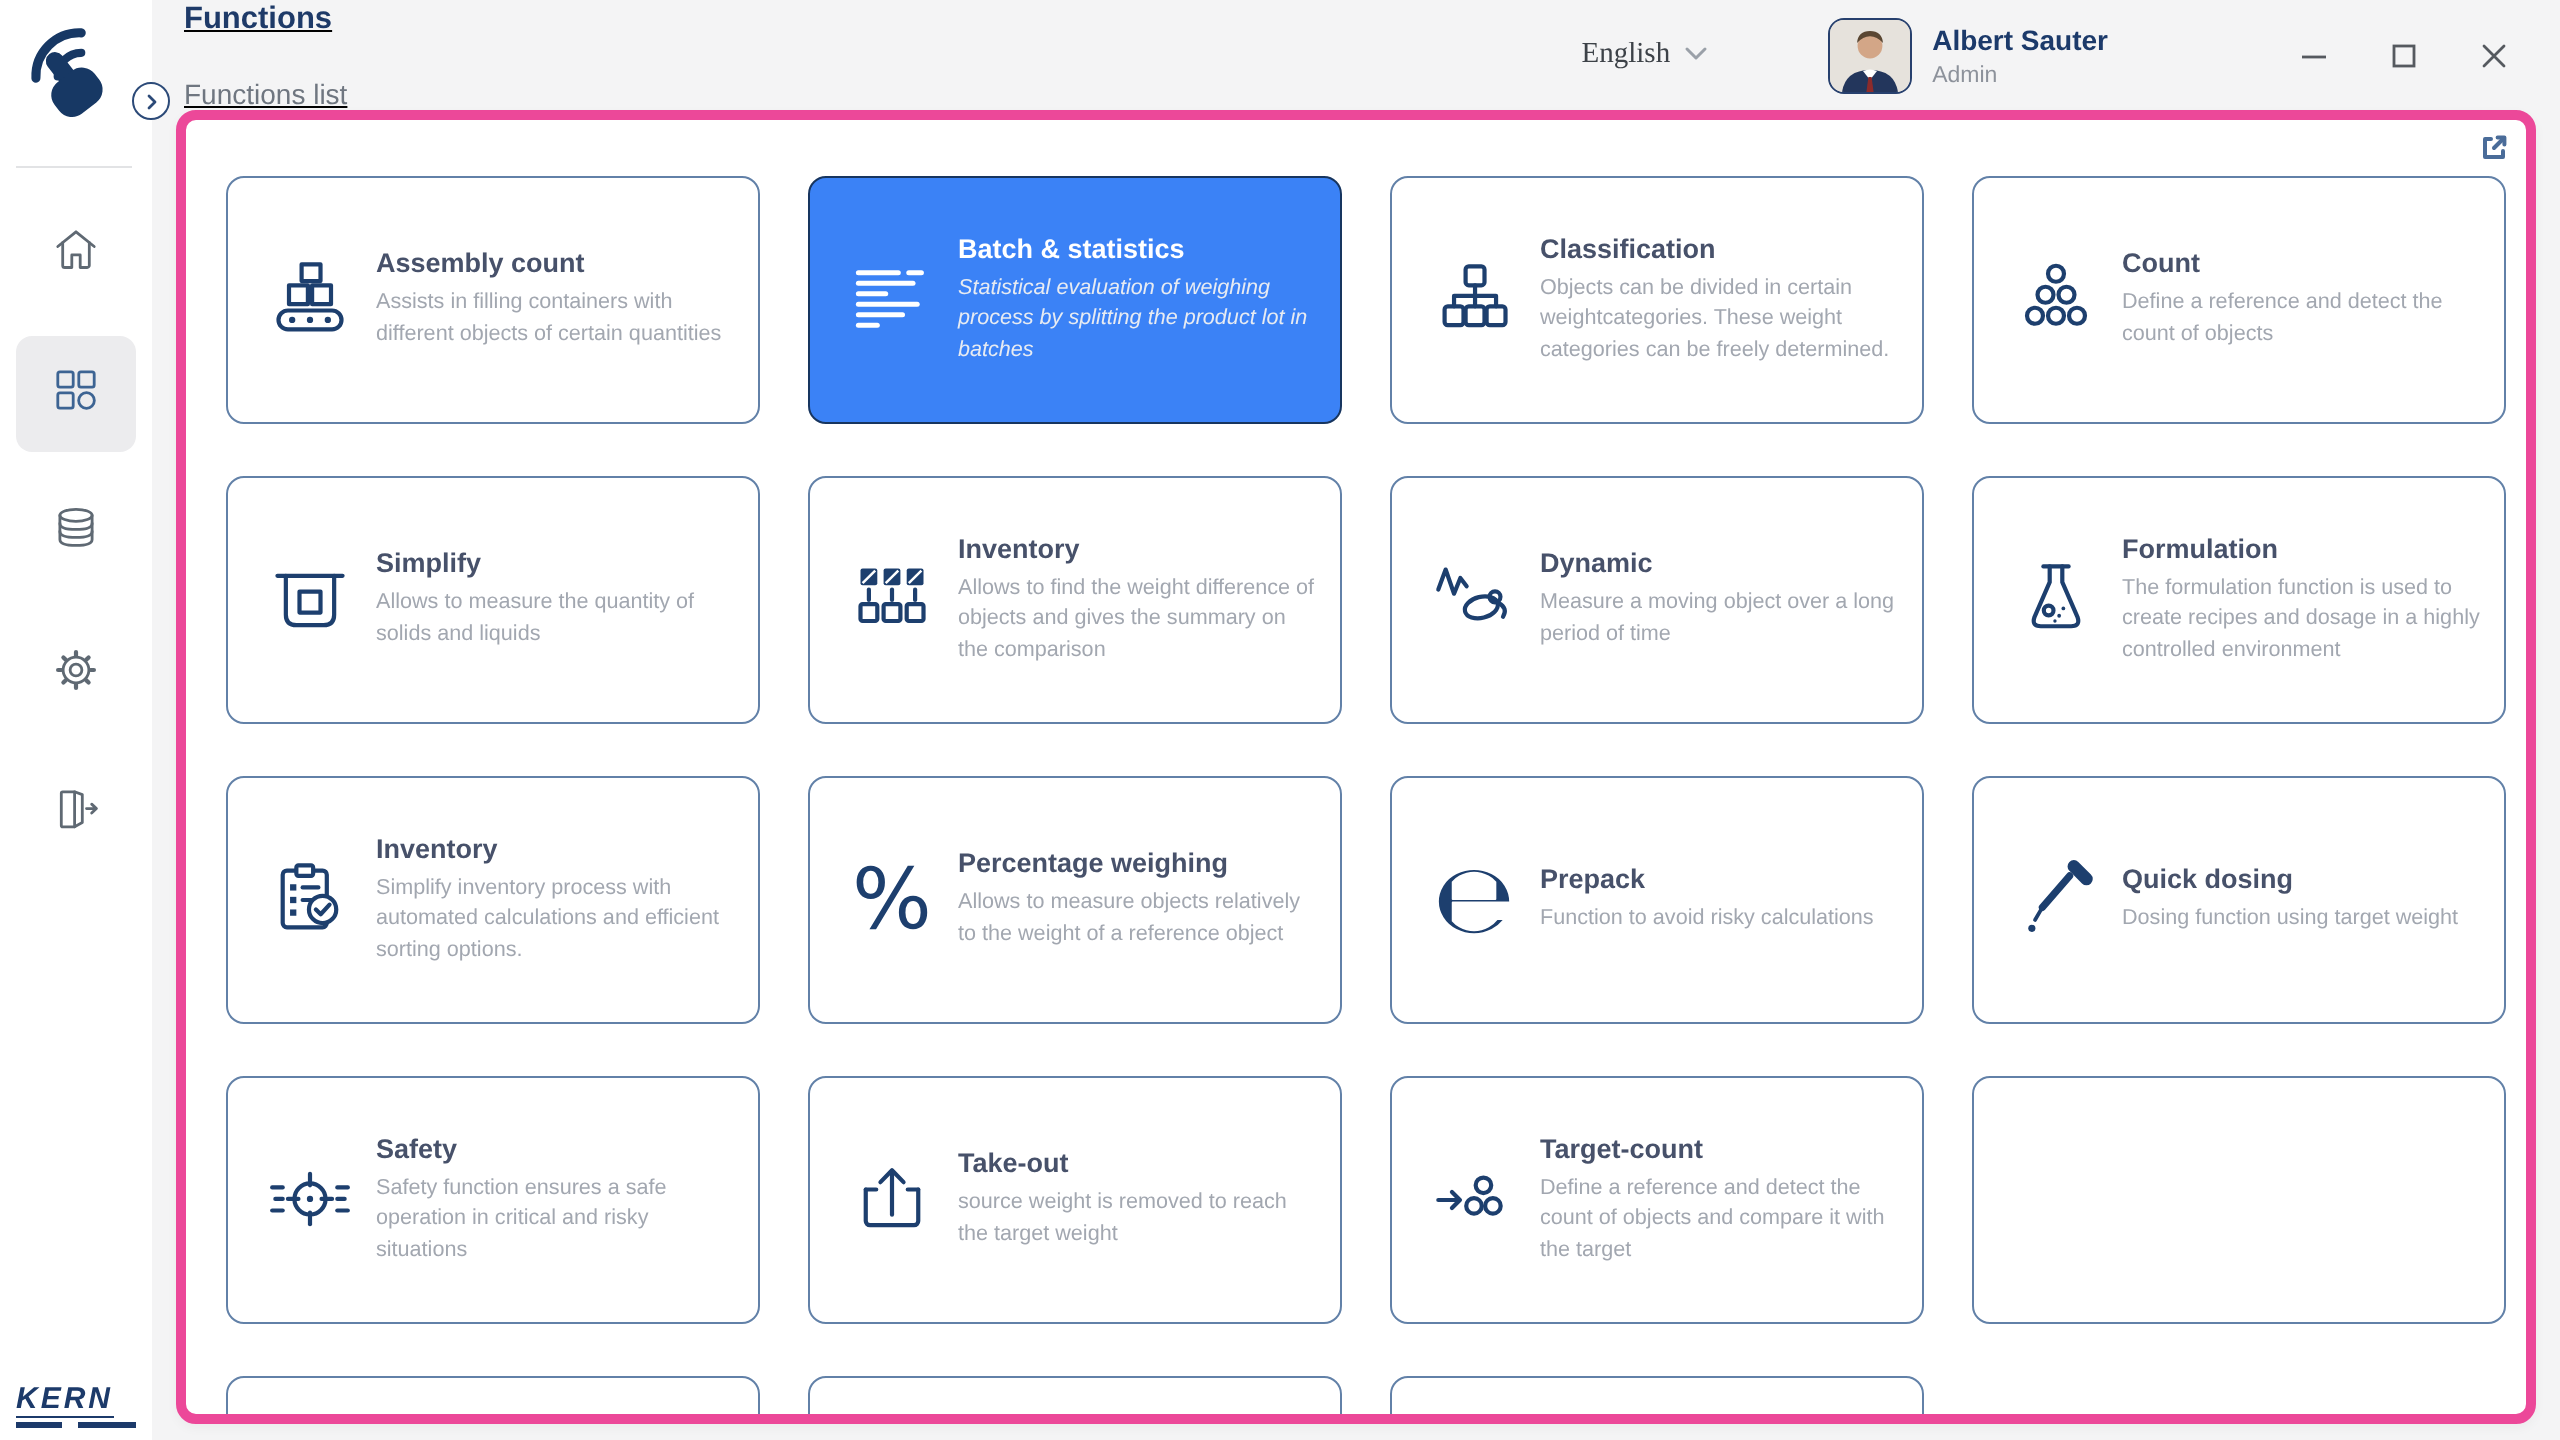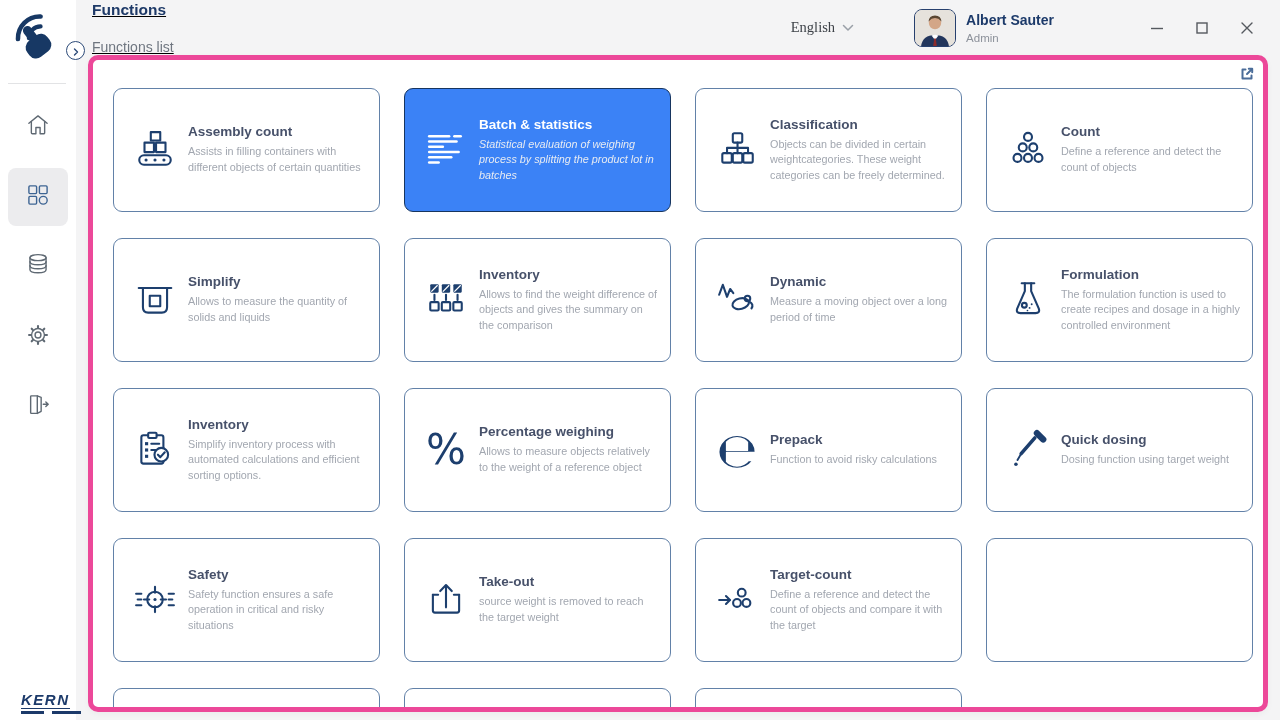--- a/index.html
+++ b/index.html
@@ -10,21 +10,21 @@
   }
   svg .s{fill:none;stroke:currentColor;stroke-width:2;stroke-linecap:round;stroke-linejoin:round;}
 
   
   .sidebar{position:absolute;left:0;top:0;bottom:0;width:76px;background:#ffffff;z-index:2;}
   .side-logo{width:58px;height:62px;margin:9px auto 0 8px;color:#173864;}
   .side-divider{height:1px;background:#e2e3e5;margin:12px 10px 0 8px;}
   .nav{display:flex;flex-direction:column;gap:12px;margin-top:14px;align-items:center;}
   .nav-item{width:60px;height:58px;border-radius:8px;display:flex;align-items:center;justify-content:center;color:#5f6973;cursor:pointer;}
   .nav-item.active{background:#ececee;color:#3d6493;}
-  .kern-logo{position:absolute;left:21px;bottom:6px;width:60px;color:#1c3a6a;
+  .kern-logo{position:absolute;left:8px;bottom:6px;width:60px;color:#1c3a6a;
     font-style:italic;font-weight:700;font-size:15px;letter-spacing:1.5px;line-height:1;}
   .kern-logo .txt{display:inline-block;border-bottom:1.5px solid #1c3a6a;padding-bottom:1px;}
   .kern-logo .bars{display:block;height:3px;margin-top:2px;
     background:linear-gradient(90deg,#1c3a6a 0 38%,transparent 38% 52%,#1c3a6a 52% 100%);}
 
   
   .header{position:absolute;left:76px;right:0;top:0;height:55px;display:flex;align-items:center;}
   .title-block{margin-left:16px;text-decoration:underline;}
   .page-title{font-size:15.5px;font-weight:700;color:#1e3a68;line-height:1.25;}
   .page-subtitle{font-size:14px;color:#6f7680;margin-top:20px;}

